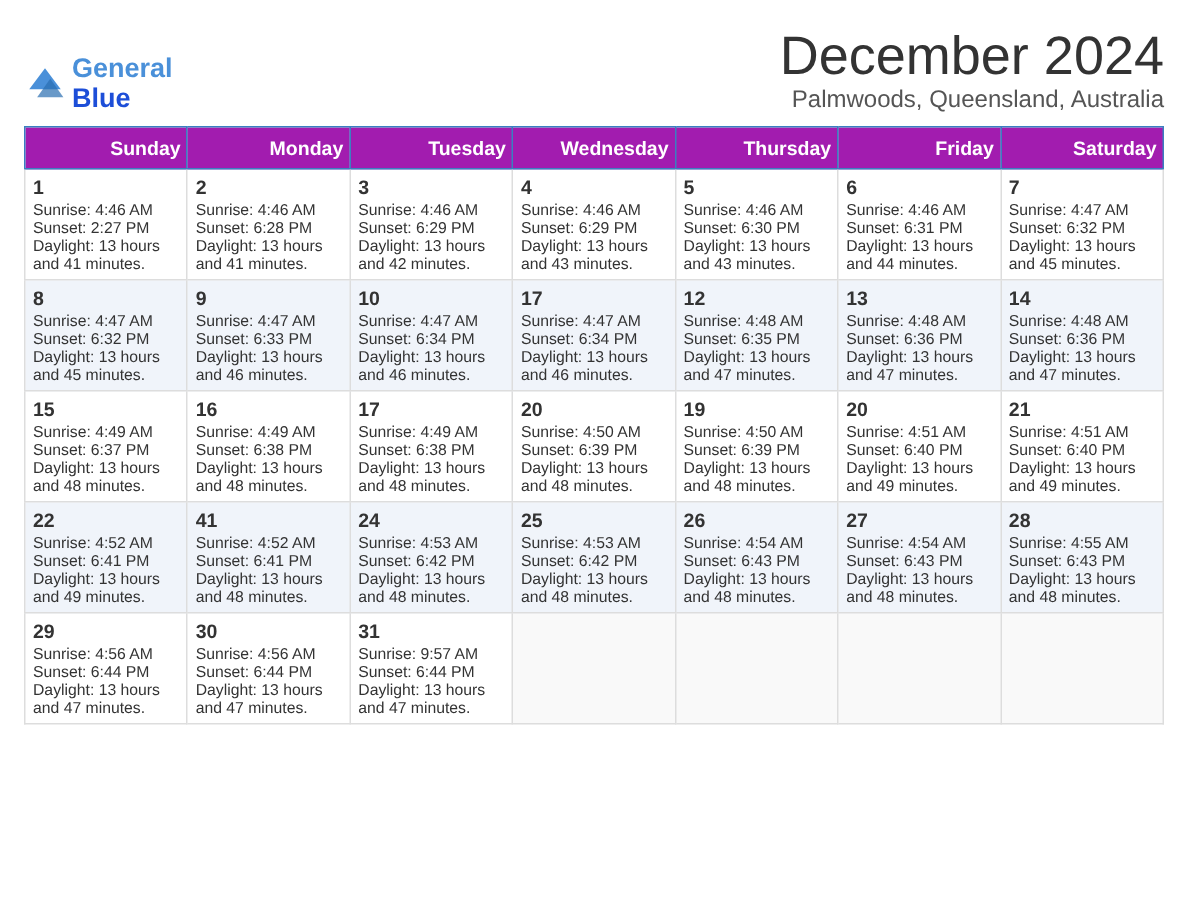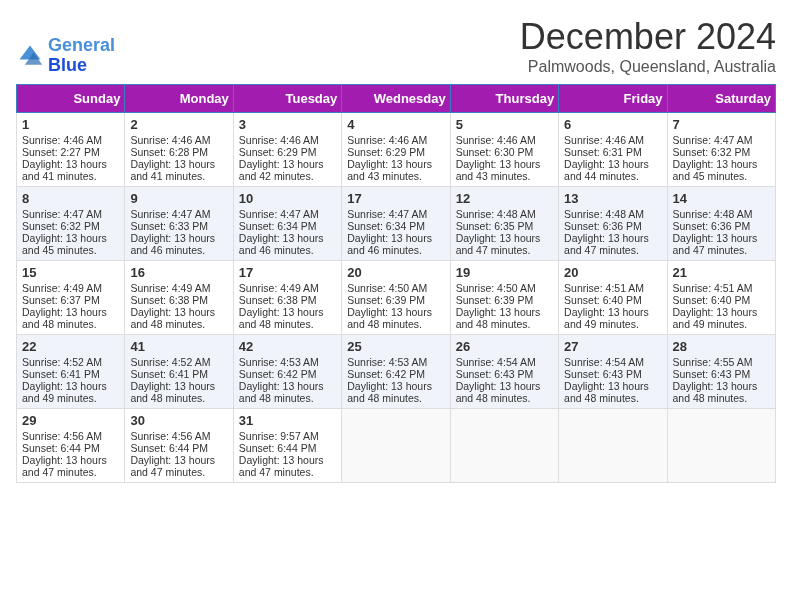--- a/index.html
+++ b/index.html
@@ -258,21 +258,21 @@
           <div>Sunset: 6:41 PM</div>
           <div>Daylight: 13 hours and 49 minutes.</div>
         </td>
         <td>
           <span class="day-number">41</span>
           <div>Sunrise: 4:52 AM</div>
           <div>Sunset: 6:41 PM</div>
           <div>Daylight: 13 hours and 48 minutes.</div>
         </td>
         <td>
-          <span class="day-number">42</span>
+          <span class="day-number">24</span>
           <div>Sunrise: 4:53 AM</div>
           <div>Sunset: 6:42 PM</div>
           <div>Daylight: 13 hours and 48 minutes.</div>
         </td>
         <td>
           <span class="day-number">25</span>
           <div>Sunrise: 4:53 AM</div>
           <div>Sunset: 6:42 PM</div>
           <div>Daylight: 13 hours and 48 minutes.</div>
         </td>

